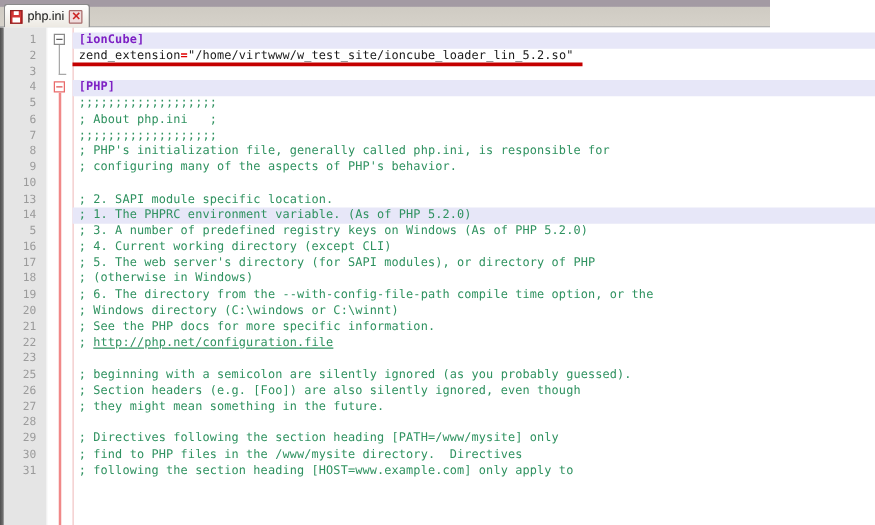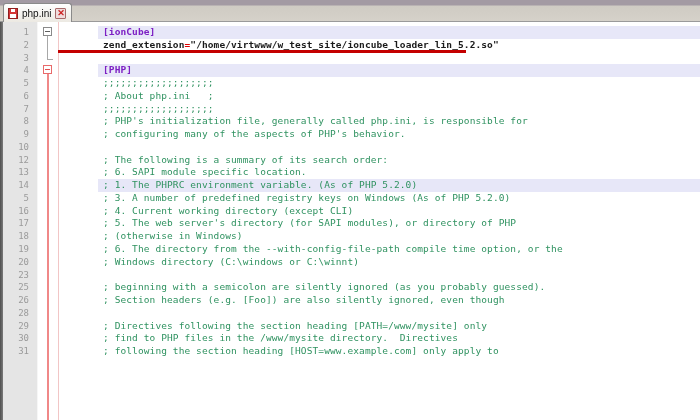--- a/index.html
+++ b/index.html
@@ -2,21 +2,21 @@
 <html style="--section: #7d20c4; --comment: #2f9260; --code: #1a1a1a; --op: #e00000; --hl: #e7e7f8; --fold-active: #f08888; --annot: #c40000;"><head>
 <meta charset="utf-8">
 <style>
   html,body{margin:0;padding:0;background:#fff;}
   .screen{
     position:relative;width:700px;height:420px;overflow:hidden;
     font-family:"Liberation Sans",sans-serif;background:#fff;
   }
   
   .tabbar{
-    position:absolute;left:0;top:0;width:700px;height:22px;
+    position:absolute;left:0;top:0;width:616px;height:22px;
     background:linear-gradient(#a39aa3 0px,#a39aa3 5px,#cfcbc3 6px,#d6d2ca 22px);
     border-bottom:1px solid #9a9a9a;box-sizing:border-box;
   }
   .tab{
     position:absolute;left:3px;top:3px;height:19px;
     display:flex;align-items:center;gap:4px;padding:0 5px 0 4px;
     background:linear-gradient(#ffffff,#ece9e2);
     border:1px solid #8a8a8a;border-bottom:none;
     border-radius:3px 3px 0 0;box-sizing:border-box;
   }
@@ -42,34 +42,34 @@
   
   #rows{position:absolute;left:0;top:0;width:700px;padding-top:4px;z-index:3;}
   .row{display:flex;height:12.77px;align-items:stretch;white-space:pre;}
   .ln{
     flex:0 0 34px;margin-left:3px;box-sizing:border-box;text-align:right;padding-right:8px;
     font-family:"DejaVu Sans Mono",monospace;font-size:9px;line-height:12.77px;color:#9b9b9b;
   }
   .fold{flex:0 0 21px;position:relative;}
   .txt{
     flex:1 1 auto;font-family:"DejaVu Sans Mono",monospace;font-size:9.5px;line-height:12.77px;
-    padding-left:5px;letter-spacing:0.1px;color:var(--code);margin-left:40px;
+    padding-left:5px;letter-spacing:0.1px;color:var(--code);
   }
   .row.hl .txt{background:var(--hl);}
   .foldbox{
     position:absolute;left:6px;top:1px;width:9px;height:9px;box-sizing:border-box;
     background:#fff;border:1px solid #8a8a8a;z-index:4;cursor:pointer;
   }
   .foldbox:after{content:"";position:absolute;left:1px;top:3px;width:5px;height:1px;background:#5f5f5f;}
   .foldbox.red{border-color:#e96a6a;}
   .foldbox.red:after{background:#e05050;}
   
   .c-section{color:var(--section);font-weight:bold;}
   .c-comment{color:var(--comment);}
-  .c-ident,.c-str{color:var(--code);font-weight:bold;}
+  .c-ident,.c-str{color:var(--code);font-weight:normal;}
   .c-op{color:var(--op);font-weight:bold;}
   .c-link{color:var(--comment);text-decoration:underline;}
 </style>
 </head>
 <body>
 
 <div class="screen">
   <div class="tabbar">
     <div class="tab">
       <span class="floppy"></span>
@@ -88,32 +88,34 @@
         <div class="row hl"><span class="ln">1</span><span class="fold"><span class="foldbox"></span></span><span class="txt"><span class="c-section">[ionCube]</span></span></div>
         <div class="row"><span class="ln">2</span><span class="fold"></span><span class="txt"><span class="c-ident">zend_extension</span><span class="c-op">=</span><span class="c-str">"/home/virtwww/w_test_site/ioncube_loader_lin_5.2.so"</span></span></div>
         <div class="row"><span class="ln">3</span><span class="fold"></span><span class="txt"></span></div>
         <div class="row hl"><span class="ln">4</span><span class="fold"><span class="foldbox red"></span></span><span class="txt"><span class="c-section">[PHP]</span></span></div>
         <div class="row"><span class="ln">5</span><span class="fold"></span><span class="txt"><span class="c-comment">;;;;;;;;;;;;;;;;;;;</span></span></div>
         <div class="row"><span class="ln">6</span><span class="fold"></span><span class="txt"><span class="c-comment">; About php.ini   ;</span></span></div>
         <div class="row"><span class="ln">7</span><span class="fold"></span><span class="txt"><span class="c-comment">;;;;;;;;;;;;;;;;;;;</span></span></div>
         <div class="row"><span class="ln">8</span><span class="fold"></span><span class="txt"><span class="c-comment">; PHP's initialization file, generally called php.ini, is responsible for</span></span></div>
         <div class="row"><span class="ln">9</span><span class="fold"></span><span class="txt"><span class="c-comment">; configuring many of the aspects of PHP's behavior.</span></span></div>
         <div class="row"><span class="ln">10</span><span class="fold"></span><span class="txt"></span></div>
-        <div class="row"><span class="ln">12</span><span class="fold"></span><span class="txt"><span class="c-comment">; The following is a summary of its search order:</span></span></div>
-        <div class="row"><span class="ln">13</span><span class="fold"></span><span class="txt"><span class="c-comment">; 6. SAPI module specific location.</span></span></div>
+        <div class="row"><span class="ln">13</span><span class="fold"></span><span class="txt"><span class="c-comment">; 2. SAPI module specific location.</span></span></div>
         <div class="row hl"><span class="ln">14</span><span class="fold"></span><span class="txt"><span class="c-comment">; 1. The PHPRC environment variable. (As of PHP 5.2.0)</span></span></div>
         <div class="row"><span class="ln">5</span><span class="fold"></span><span class="txt"><span class="c-comment">; 3. A number of predefined registry keys on Windows (As of PHP 5.2.0)</span></span></div>
         <div class="row"><span class="ln">16</span><span class="fold"></span><span class="txt"><span class="c-comment">; 4. Current working directory (except CLI)</span></span></div>
         <div class="row"><span class="ln">17</span><span class="fold"></span><span class="txt"><span class="c-comment">; 5. The web server's directory (for SAPI modules), or directory of PHP</span></span></div>
         <div class="row"><span class="ln">18</span><span class="fold"></span><span class="txt"><span class="c-comment">; (otherwise in Windows)</span></span></div>
         <div class="row"><span class="ln">19</span><span class="fold"></span><span class="txt"><span class="c-comment">; 6. The directory from the --with-config-file-path compile time option, or the</span></span></div>
         <div class="row"><span class="ln">20</span><span class="fold"></span><span class="txt"><span class="c-comment">; Windows directory (C:\windows or C:\winnt)</span></span></div>
+        <div class="row"><span class="ln">21</span><span class="fold"></span><span class="txt"><span class="c-comment">; See the PHP docs for more specific information.</span></span></div>
+        <div class="row"><span class="ln">22</span><span class="fold"></span><span class="txt"><span class="c-comment">; </span><span class="c-link">http://php.net/configuration.file</span></span></div>
         <div class="row"><span class="ln">23</span><span class="fold"></span><span class="txt"></span></div>
         <div class="row"><span class="ln">25</span><span class="fold"></span><span class="txt"><span class="c-comment">; beginning with a semicolon are silently ignored (as you probably guessed).</span></span></div>
         <div class="row"><span class="ln">26</span><span class="fold"></span><span class="txt"><span class="c-comment">; Section headers (e.g. [Foo]) are also silently ignored, even though</span></span></div>
+        <div class="row"><span class="ln">27</span><span class="fold"></span><span class="txt"><span class="c-comment">; they might mean something in the future.</span></span></div>
         <div class="row"><span class="ln">28</span><span class="fold"></span><span class="txt"></span></div>
         <div class="row"><span class="ln">29</span><span class="fold"></span><span class="txt"><span class="c-comment">; Directives following the section heading [PATH=/www/mysite] only</span></span></div>
         <div class="row"><span class="ln">30</span><span class="fold"></span><span class="txt"><span class="c-comment">; find to PHP files in the /www/mysite directory.  Directives</span></span></div>
         <div class="row"><span class="ln">31</span><span class="fold"></span><span class="txt"><span class="c-comment">; following the section heading [HOST=www.example.com] only apply to</span></span></div>
       </div>
     <div class="red-underline"></div>
     <div class="left-edge"></div>
   </div>
 </div>
 

